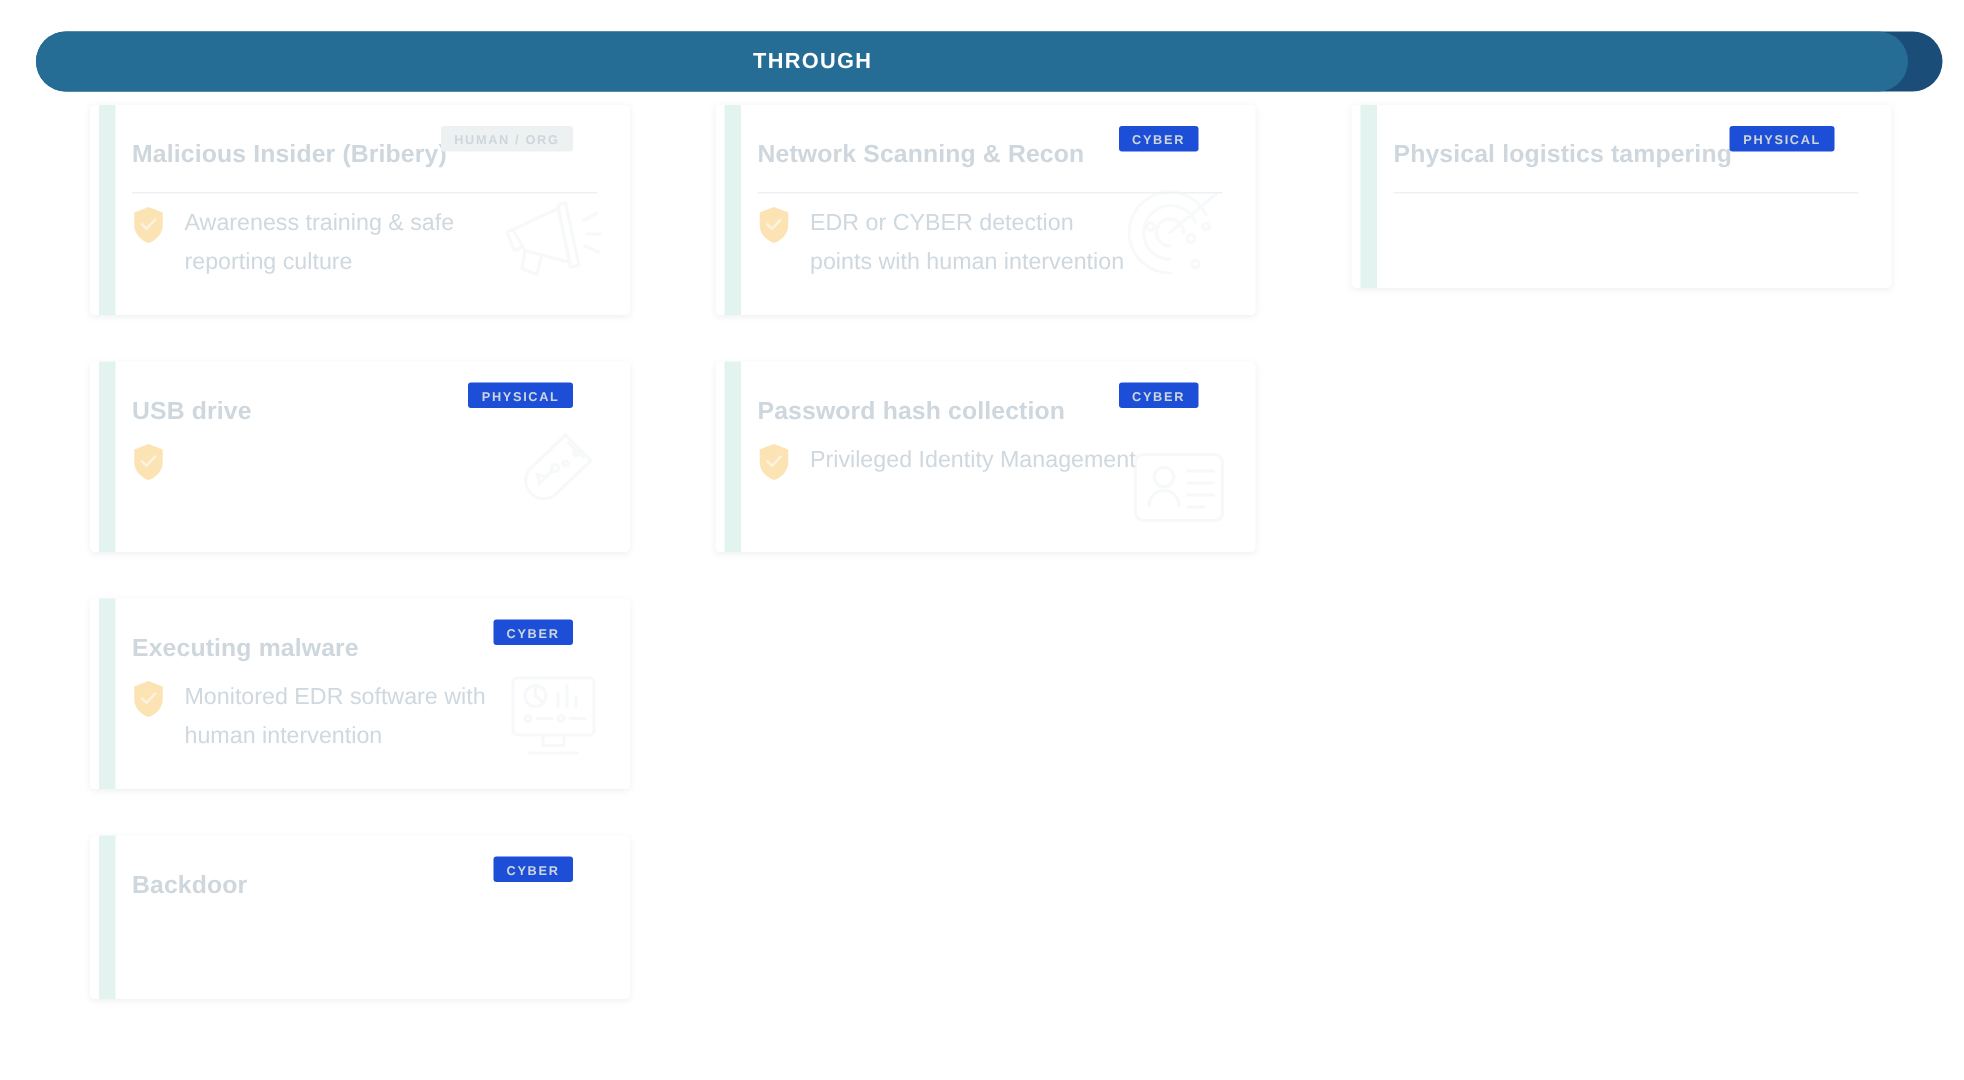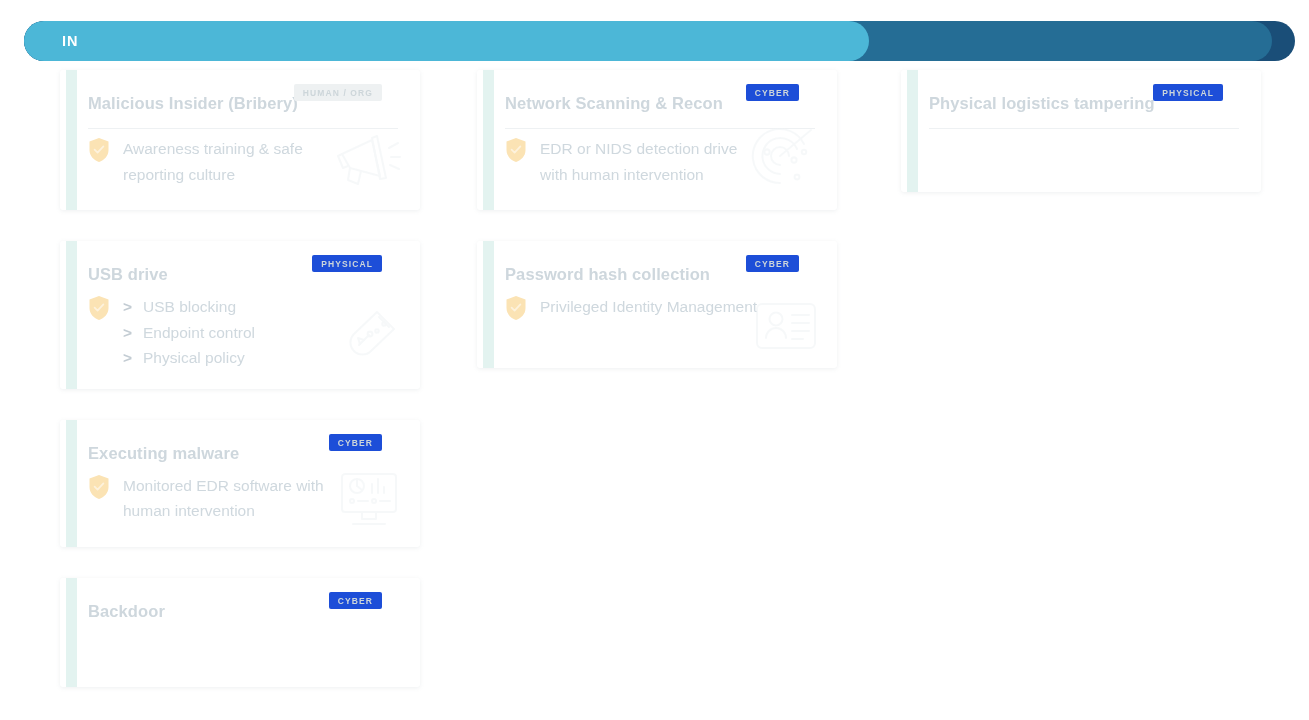--- a/index.html
+++ b/index.html
@@ -167,23 +167,20 @@
 </head>
 <body>
 
 <div id="stage-bar">
   <div class="stage-seg seg-out">
     <span class="stage-label">OUT</span>
   </div>
   <div class="stage-seg seg-thr">
     <span class="stage-label">THROUGH</span>
   </div>
-  <div class="stage-seg seg-in">
-    <span class="stage-label">IN</span>
-  </div>
 </div>
 
 <div id="board">
   <div class="column col-in">
       <div class="card">
         <div class="card-accent"></div>
         <div class="card-head">
           <div class="card-title">Malicious Insider (Bribery)</div>
           <div class="card-badge badge-human">HUMAN / ORG</div>
         </div>
@@ -209,25 +206,20 @@
         <div class="card-accent"></div>
         <div class="card-head">
           <div class="card-title">USB drive</div>
           <div class="card-badge badge-physical">PHYSICAL</div>
         </div>
         <div class="card-body">
           <svg class="shield-icon" viewBox="0 0 22 26">
     <path d="M11 1 L20.5 4.6 L20.5 13 C20.5 19 16 23.4 11 25 C6 23.4 1.5 19 1.5 13 L1.5 4.6 Z" fill="#fbe3b4"></path>
     <path d="M6.6 12.6 L9.6 15.6 L15.4 9.4" fill="none" stroke="#fdf2dd" stroke-width="1.7" stroke-linecap="round" stroke-linejoin="round"></path>
   </svg>
-          <ul class="ctrl-list">
-            <li><span class="chev">&gt;</span><span>USB blocking</span></li>
-            <li><span class="chev">&gt;</span><span>Endpoint control</span></li>
-            <li><span class="chev">&gt;</span><span>Physical policy</span></li>
-          </ul>
           <div class="card-illus"><svg width="70" height="70" viewBox="0 0 70 70" fill="none" stroke="#eef2f4" stroke-width="2.1" stroke-linejoin="round" stroke-linecap="round">
       <path d="M22 48 a12 12 0 0 1 0-17 L45 9 l17 17 -23 22 a12 12 0 0 1-17 0 Z"></path>
       <path d="M47 14 l10 10"></path>
       <circle cx="52" cy="21" r="1.7"></circle>
               <circle cx="45" cy="28" r="1.7"></circle>
       <path d="M27 42 l10-10"></path>
       <path d="M32 37 l-6-2 2 6"></path>
       <circle cx="38" cy="31" r="2.4"></circle>
     </svg></div>
         </div>
@@ -276,21 +268,21 @@
         <div class="card-head">
           <div class="card-title">Network Scanning &amp; Recon</div>
           <div class="card-badge badge-cyber">CYBER</div>
         </div>
         <div class="card-divider"></div>
         <div class="card-body">
           <svg class="shield-icon" viewBox="0 0 22 26">
     <path d="M11 1 L20.5 4.6 L20.5 13 C20.5 19 16 23.4 11 25 C6 23.4 1.5 19 1.5 13 L1.5 4.6 Z" fill="#fbe3b4"></path>
     <path d="M6.6 12.6 L9.6 15.6 L15.4 9.4" fill="none" stroke="#fdf2dd" stroke-width="1.7" stroke-linecap="round" stroke-linejoin="round"></path>
   </svg>
-          <div class="ctrl-text">EDR or NIDS detection drive with human intervention</div>
+          <div class="ctrl-text">EDR or CYBER detection points with human intervention</div>
           <div class="card-illus"><svg width="72" height="72" viewBox="0 0 72 72" fill="none" stroke="#eff3f5" stroke-width="2.1" stroke-linejoin="round" stroke-linecap="round">
       <path d="M33 61 A27 27 0 1 1 57 22"></path>
       <path d="M33 52 A18 18 0 1 1 50 27"></path>
       <path d="M33 43 A9 9 0 1 1 42 34"></path>
       <path d="M33 34 L64 8"></path>
       <circle cx="20" cy="30" r="2.6"></circle>
       <circle cx="47" cy="38" r="2.6"></circle>
       <circle cx="57" cy="30" r="2.2"></circle>
       <circle cx="50" cy="55" r="2.4"></circle>
     </svg></div>

